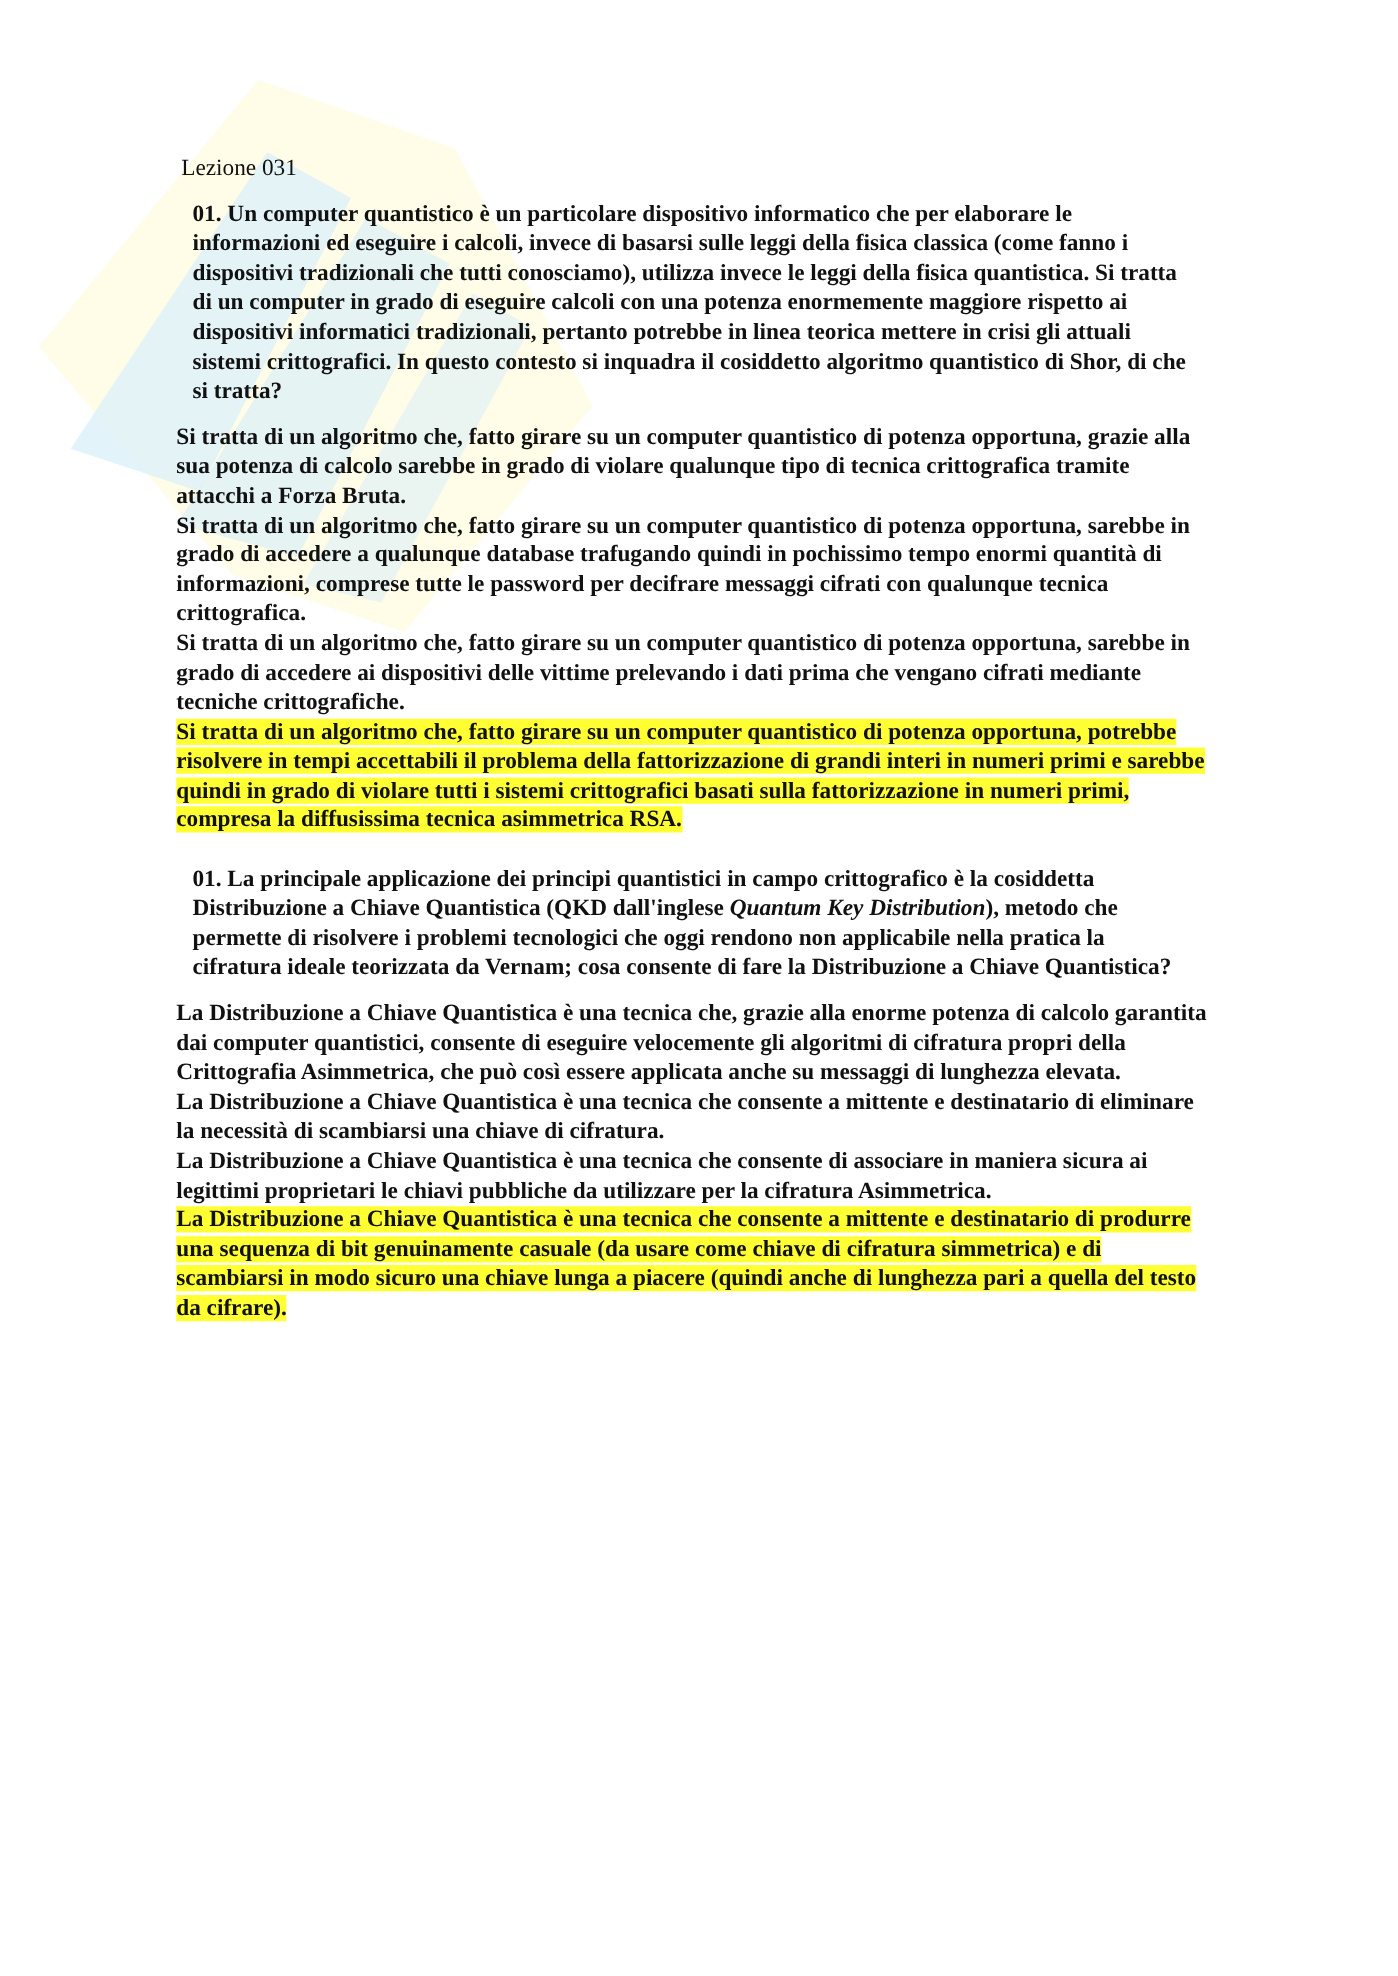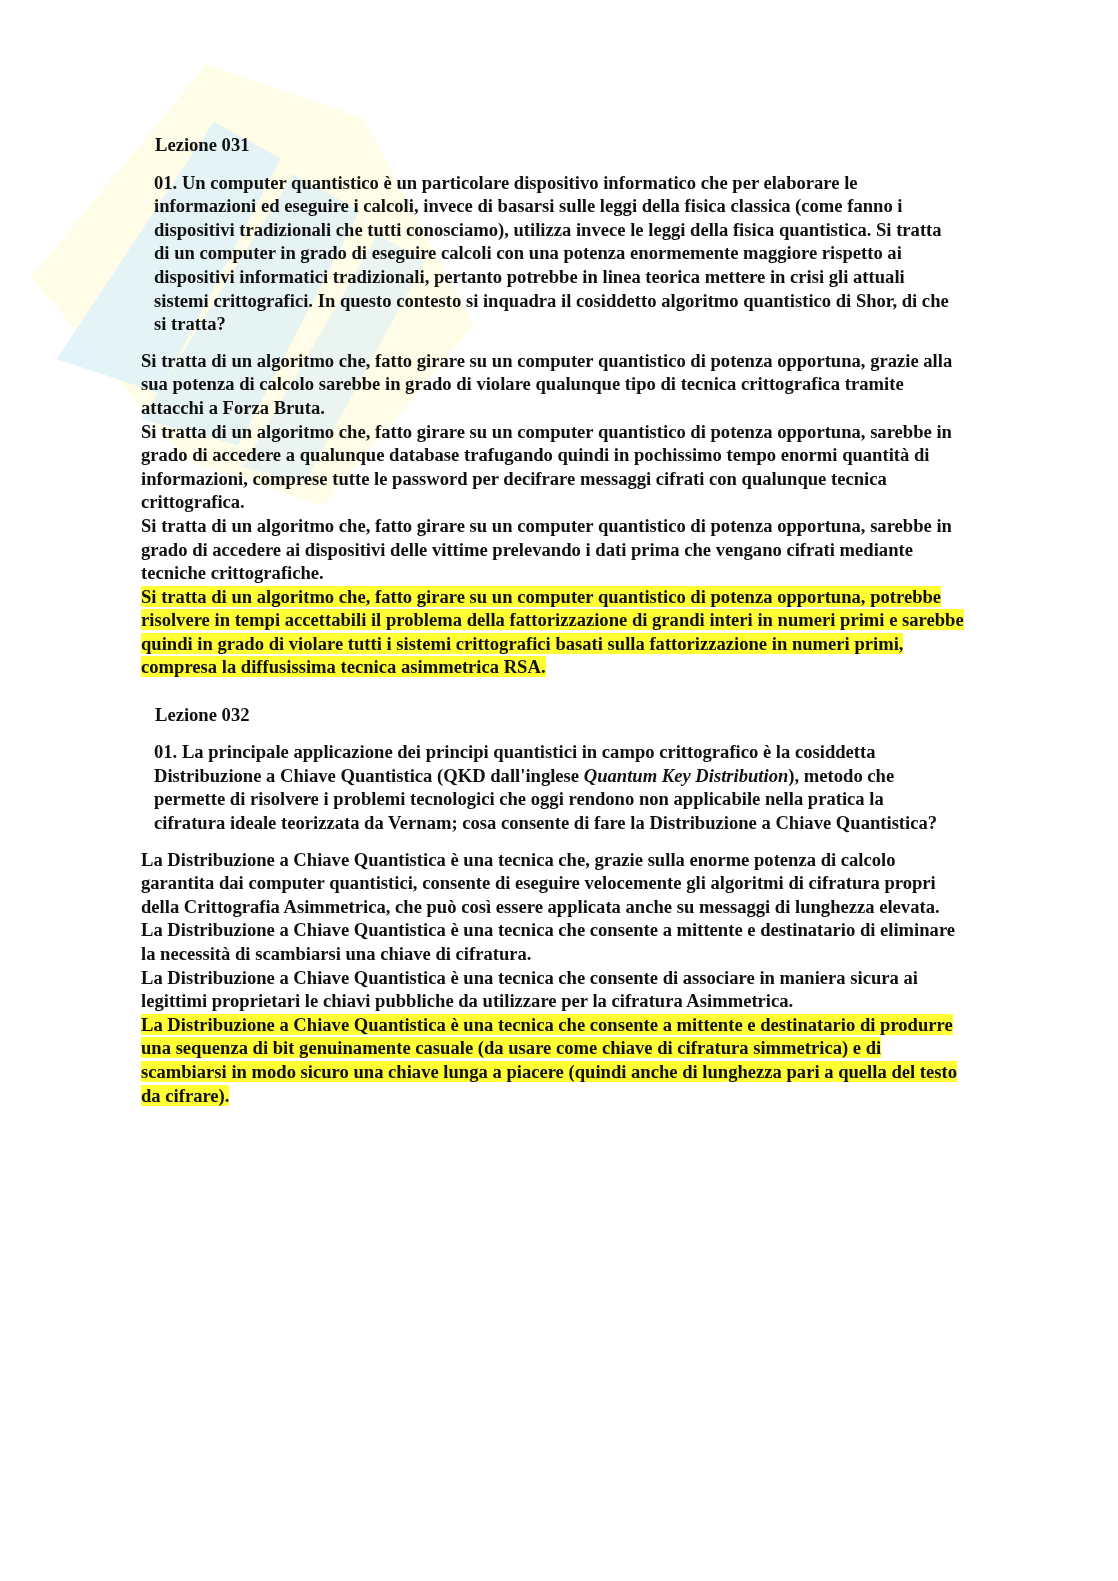--- a/index.html
+++ b/index.html
@@ -32,22 +32,22 @@
       font-size: 18.6px;
       line-height: 23.6px;
     }
     .lesson {
       margin: 0;
     }
     .lesson + .lesson {
       margin-top: 23.6px;
     }
     .lesson-title {
-      font-weight: bold;
-      margin: 14px;
+      font-weight: normal;
+      margin: 4px;
     }
     .question {
       font-weight: bold;
       margin: 13px;
     }
     .question em {
     }
     .answer {
       margin: 0;
       font-weight: bold;
@@ -75,21 +75,20 @@
   <section class="lesson">
     <p class="lesson-title">Lezione 031</p>
     <p class="question">01. Un computer quantistico è un particolare dispositivo informatico che per elaborare le informazioni ed eseguire i calcoli, invece di basarsi sulle leggi della fisica classica (come fanno i dispositivi tradizionali che tutti conosciamo), utilizza invece le leggi della fisica quantistica. Si tratta di un computer in grado di eseguire calcoli con una potenza enormemente maggiore rispetto ai dispositivi informatici tradizionali, pertanto potrebbe in linea teorica mettere in crisi gli attuali sistemi crittografici. In questo contesto si inquadra il cosiddetto algoritmo quantistico di Shor, di che si tratta?</p>
     <p class="answer">Si tratta di un algoritmo che, fatto girare su un computer quantistico di potenza opportuna, grazie alla sua potenza di calcolo sarebbe in grado di violare qualunque tipo di tecnica crittografica tramite attacchi a Forza Bruta.</p>
     <p class="answer">Si tratta di un algoritmo che, fatto girare su un computer quantistico di potenza opportuna, sarebbe in grado di accedere a qualunque database trafugando quindi in pochissimo tempo enormi quantità di informazioni, comprese tutte le password per decifrare messaggi cifrati con qualunque tecnica crittografica.</p>
     <p class="answer">Si tratta di un algoritmo che, fatto girare su un computer quantistico di potenza opportuna, sarebbe in grado di accedere ai dispositivi delle vittime prelevando i dati prima che vengano cifrati mediante tecniche crittografiche.</p>
     <p class="answer correct"><span class="hl">Si tratta di un algoritmo che, fatto girare su un computer quantistico di potenza opportuna, potrebbe risolvere in tempi accettabili il problema della fattorizzazione di grandi interi in numeri primi e sarebbe quindi in grado di violare tutti i sistemi crittografici basati sulla fattorizzazione in numeri primi, compresa la diffusissima tecnica asimmetrica RSA.</span></p>
   </section>
 
   <section class="lesson">
-    <p class="lesson-title">Lezione 032</p>
     <p class="question"><span>01. La principale applicazione dei principi quantistici in campo crittografico è la cosiddetta Distribuzione a Chiave Quantistica (QKD dall'inglese </span><em>Quantum Key Distribution</em><span>), metodo che permette di risolvere i problemi tecnologici che oggi rendono non applicabile nella pratica la cifratura ideale teorizzata da Vernam; cosa consente di fare la Distribuzione a Chiave Quantistica?</span></p>
-    <p class="answer">La Distribuzione a Chiave Quantistica è una tecnica che, grazie sulla enorme potenza di calcolo garantita dai computer quantistici, consente di eseguire velocemente gli algoritmi di cifratura propri della Crittografia Asimmetrica, che può così essere applicata anche su messaggi di lunghezza elevata.</p>
+    <p class="answer">La Distribuzione a Chiave Quantistica è una tecnica che, grazie alla enorme potenza di calcolo garantita dai computer quantistici, consente di eseguire velocemente gli algoritmi di cifratura propri della Crittografia Asimmetrica, che può così essere applicata anche su messaggi di lunghezza elevata.</p>
     <p class="answer">La Distribuzione a Chiave Quantistica è una tecnica che consente a mittente e destinatario di eliminare la necessità di scambiarsi una chiave di cifratura.</p>
     <p class="answer">La Distribuzione a Chiave Quantistica è una tecnica che consente di associare in maniera sicura ai legittimi proprietari le chiavi pubbliche da utilizzare per la cifratura Asimmetrica.</p>
     <p class="answer correct"><span class="hl">La Distribuzione a Chiave Quantistica è una tecnica che consente a mittente e destinatario di produrre una sequenza di bit genuinamente casuale (da usare come chiave di cifratura simmetrica) e di scambiarsi in modo sicuro una chiave lunga a piacere (quindi anche di lunghezza pari a quella del testo da cifrare).</span></p>
   </section>
 
 </div>
 
 </body></html>

